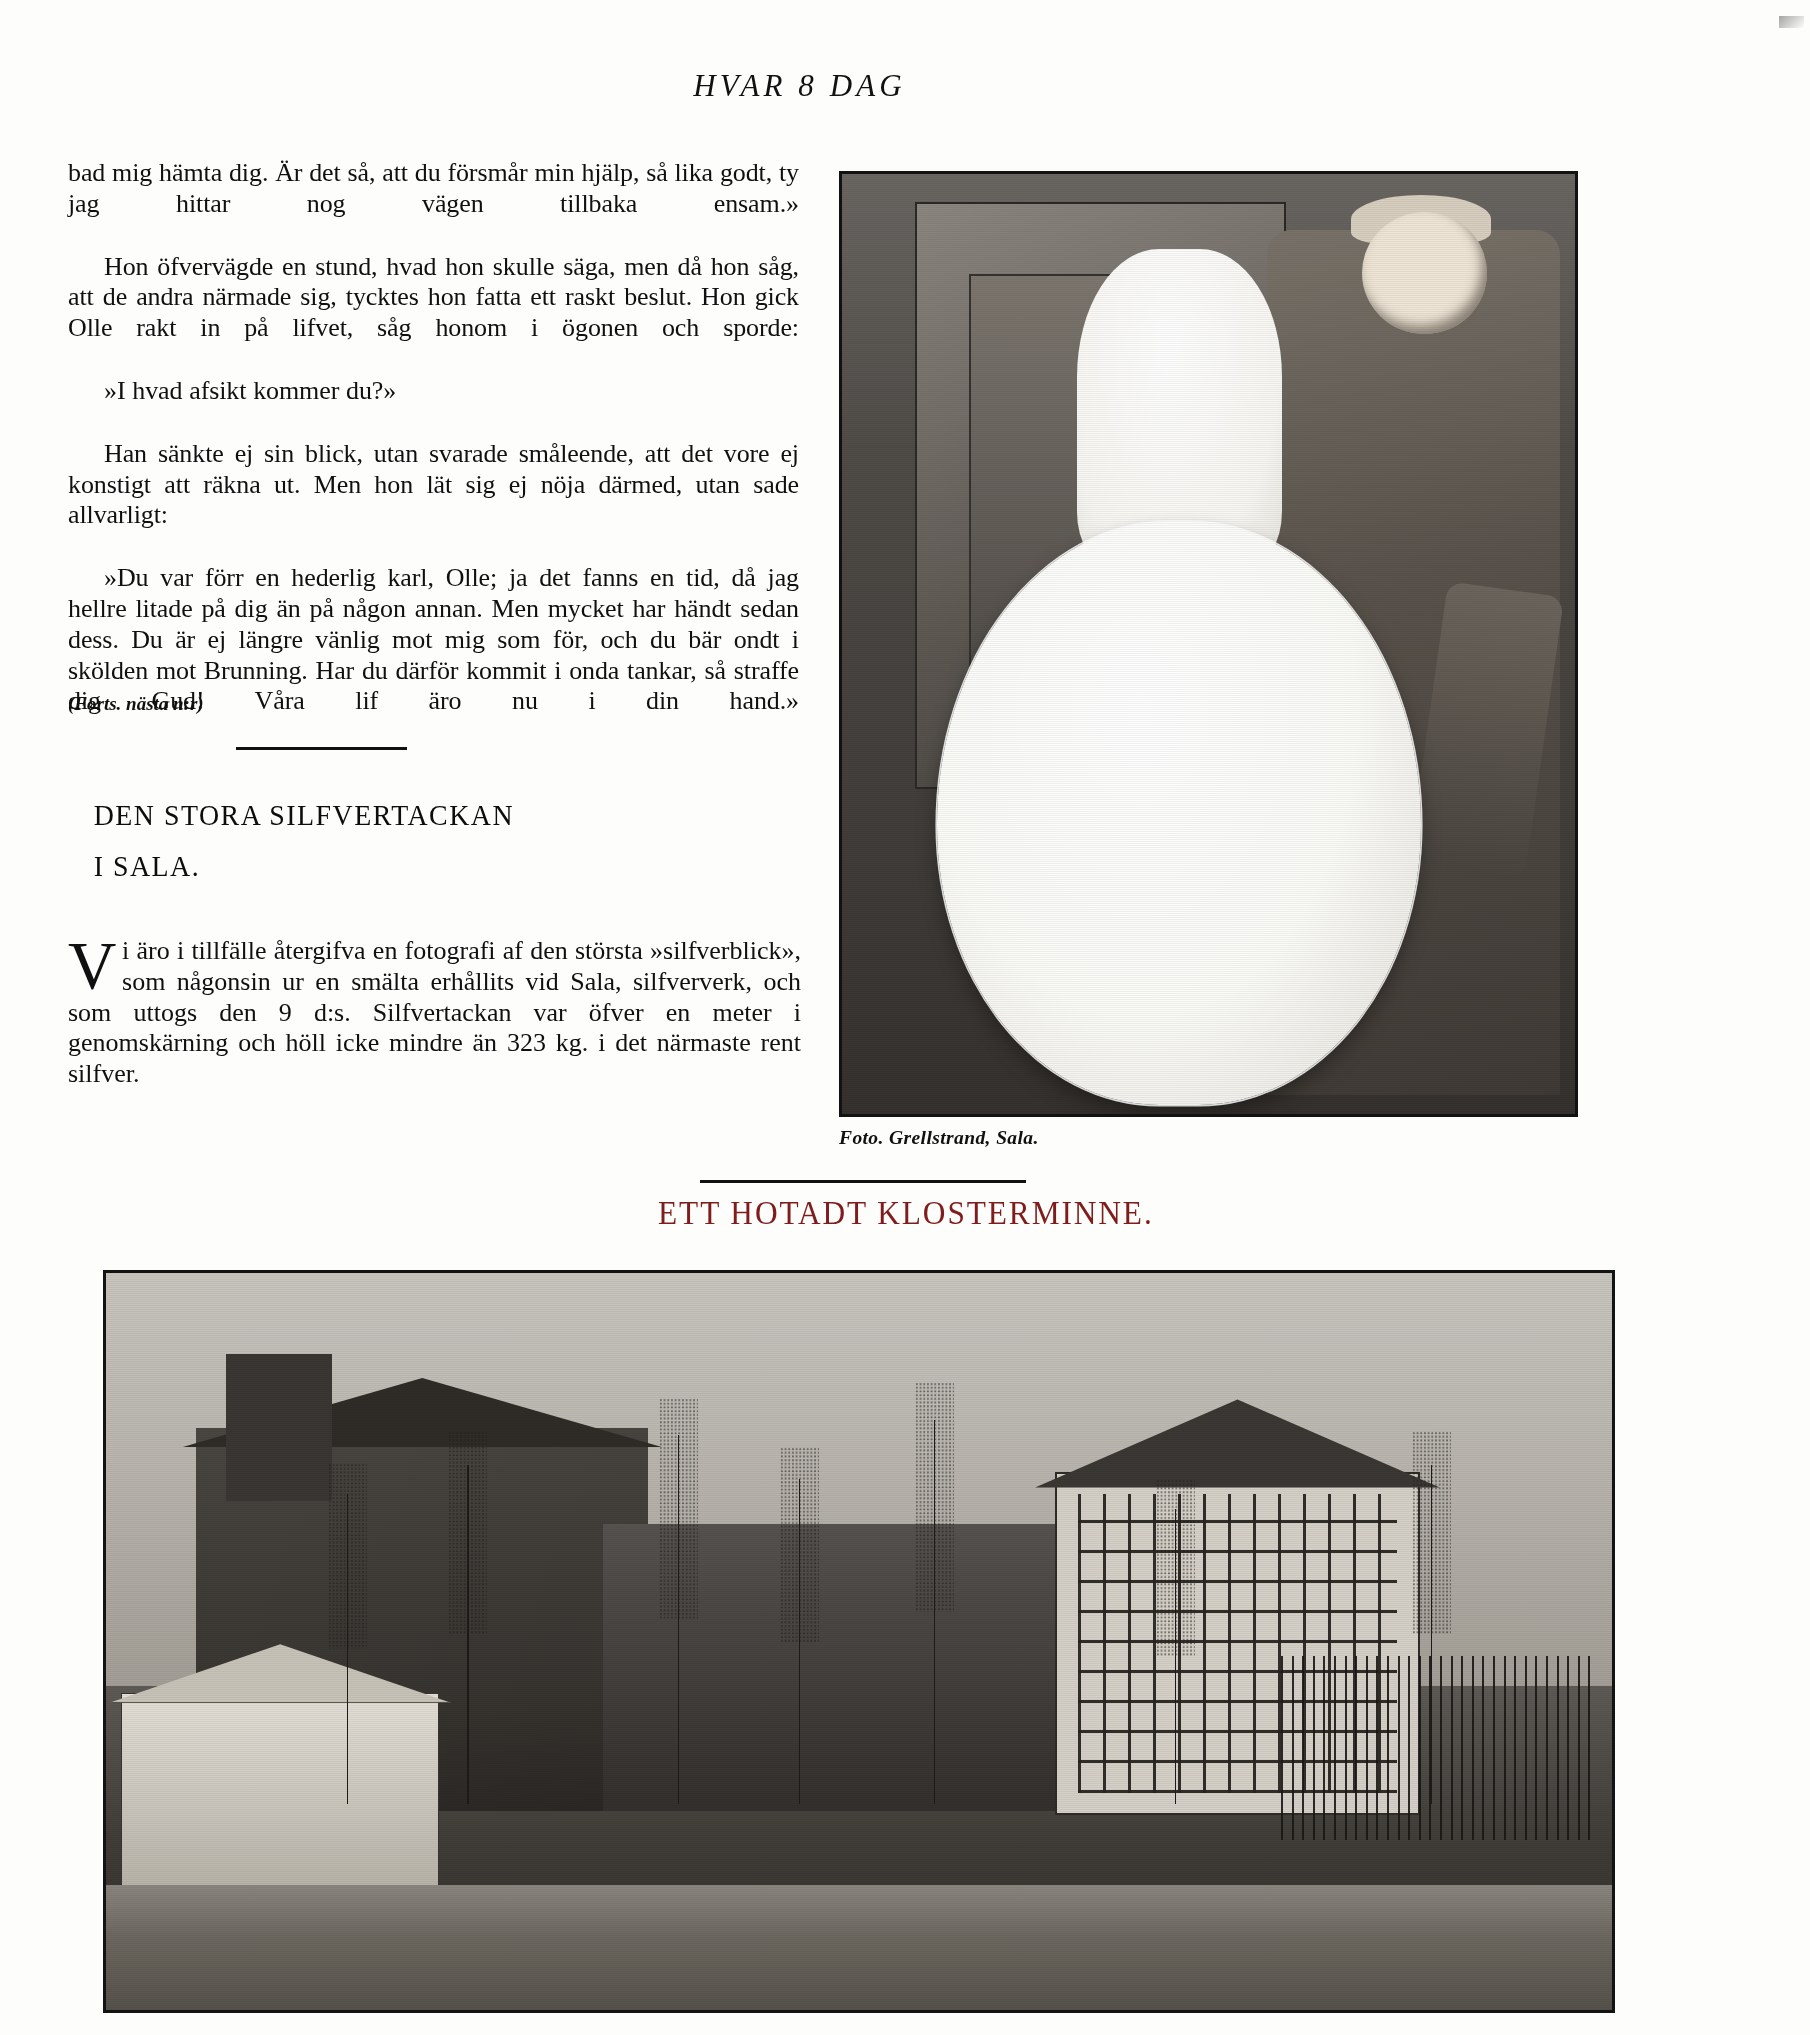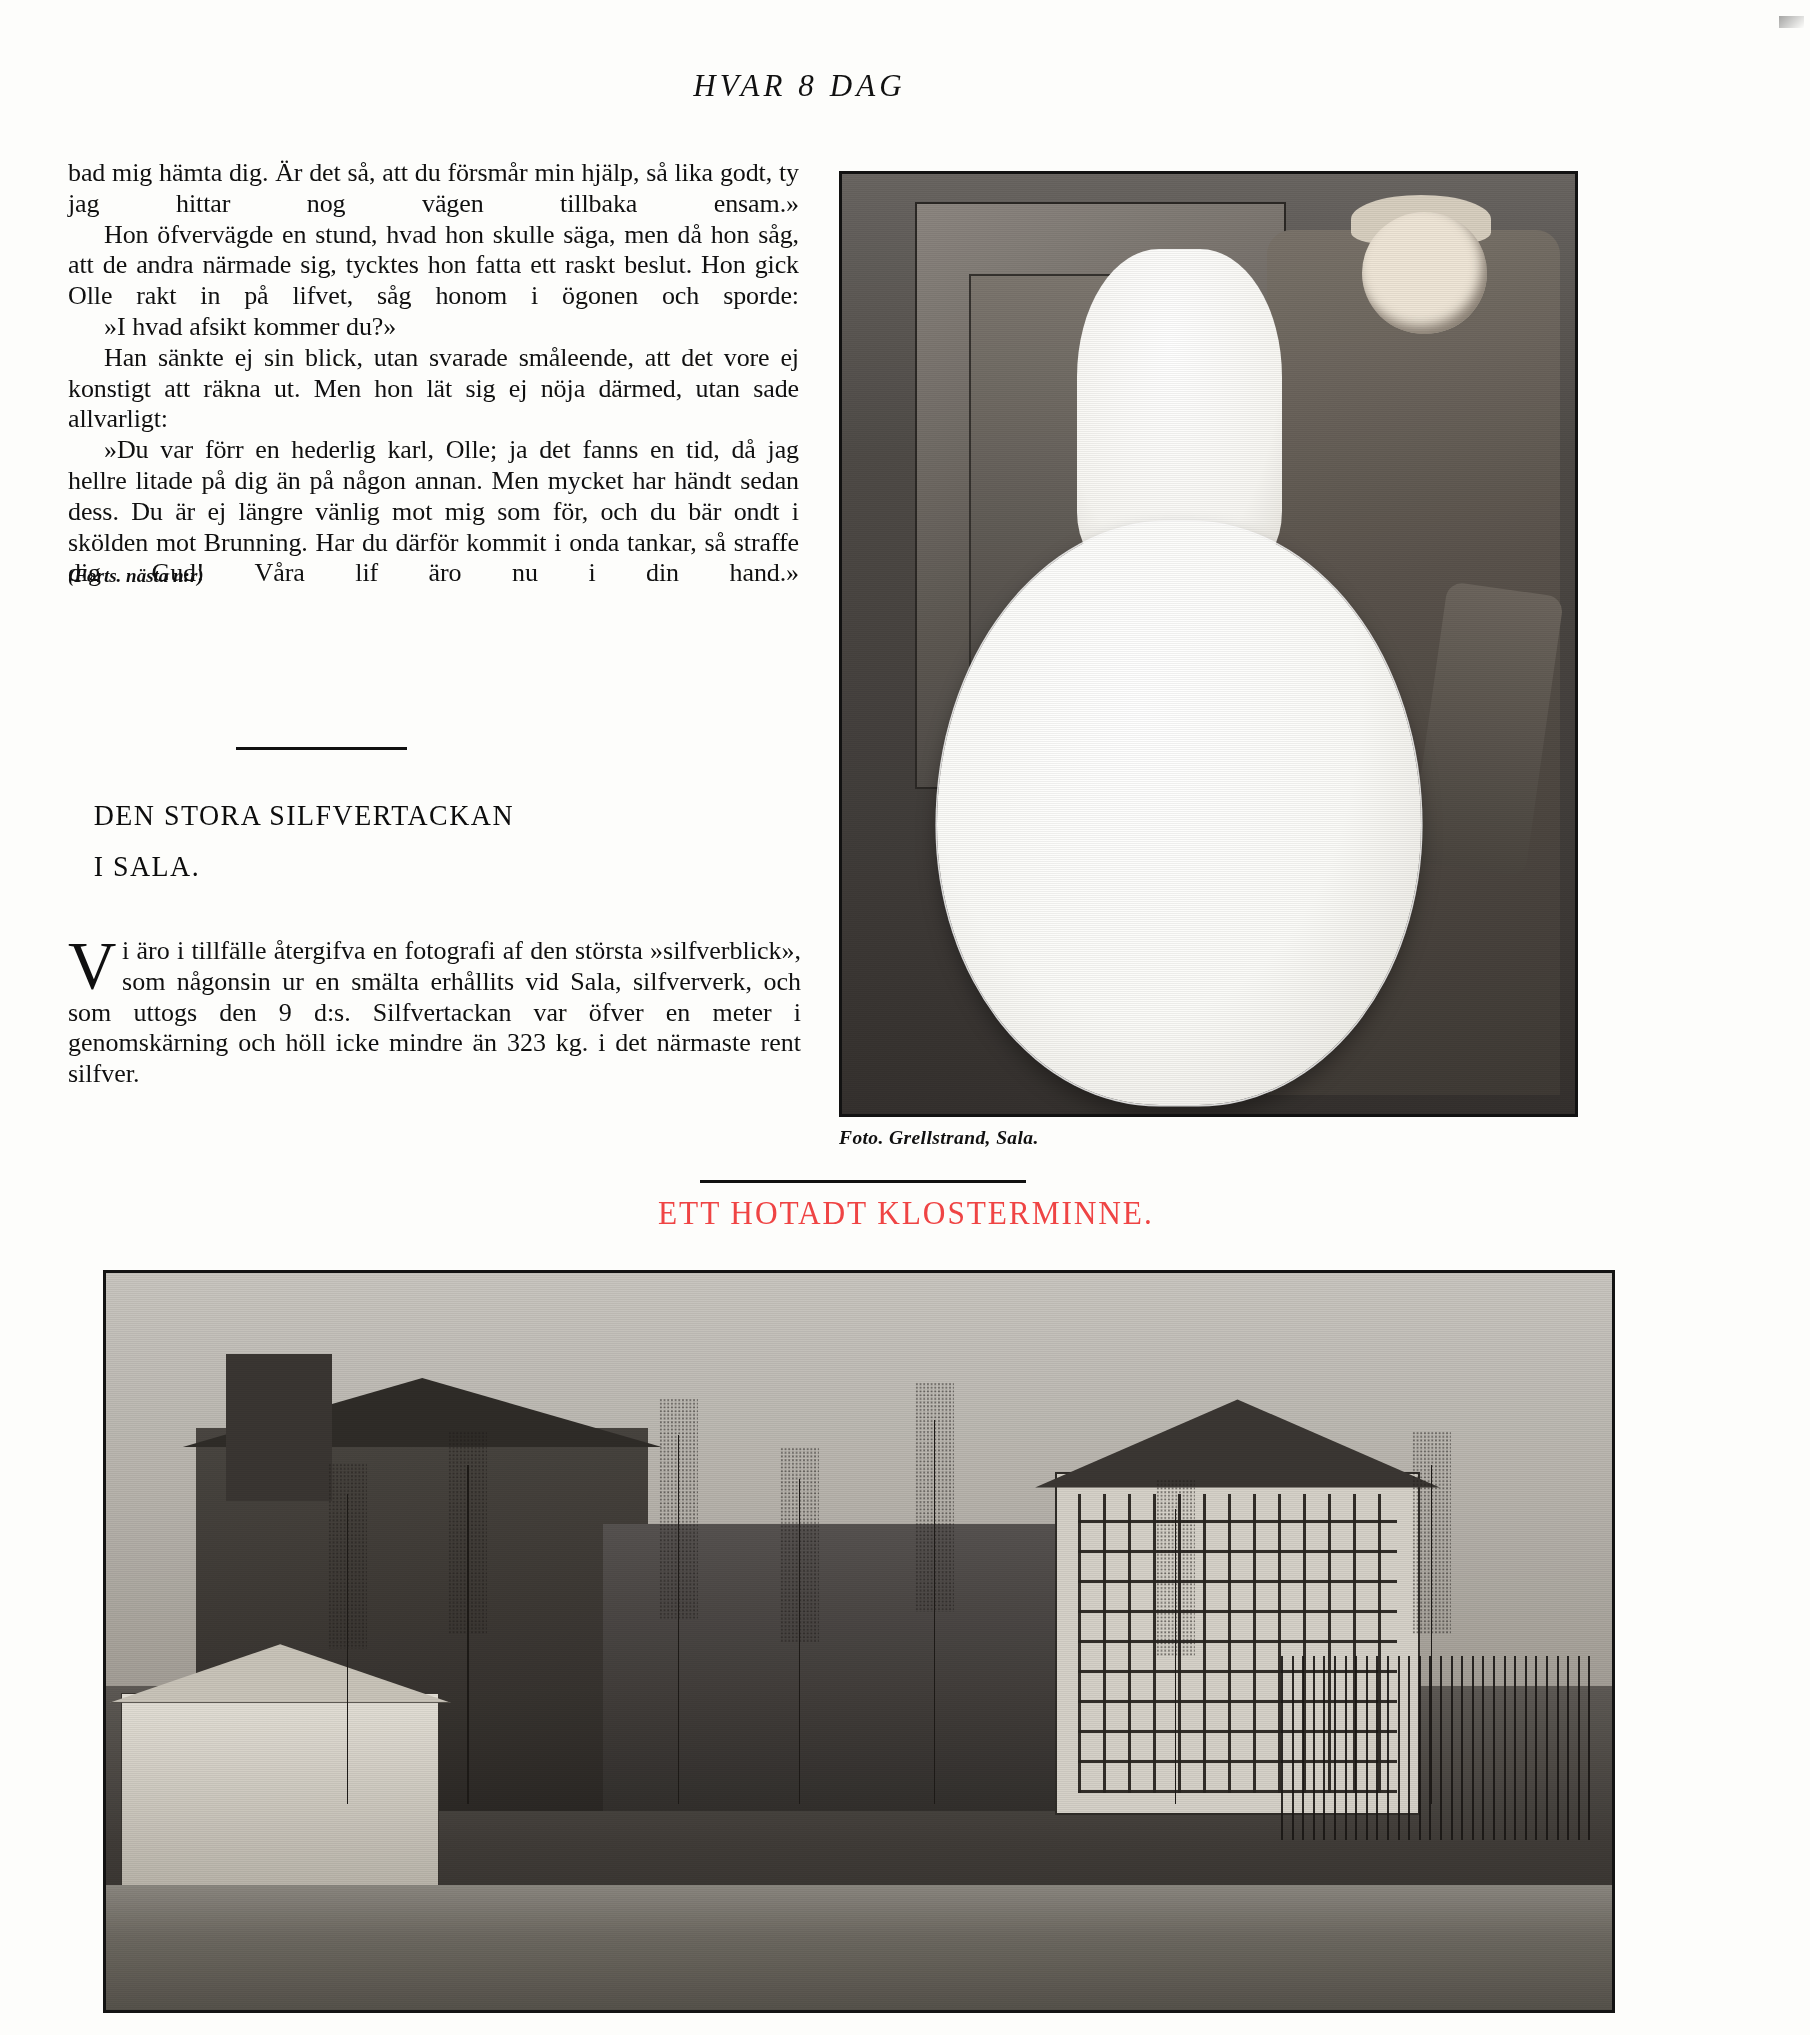--- a/index.html
+++ b/index.html
@@ -46,21 +46,21 @@
   }
   .story-p {
     margin: 0;
     font-size: 26px;
     line-height: 1.185;
     text-align: justify;
     text-align-last: justify;
     letter-spacing: -0.1px;
     word-spacing: 0.4px;
   }
-  .story-p.indent { text-indent: 36px; }
+  .story-p.indent { text-indent: 36px; margin-top: 32px; }
   .story-p.last { text-align-last: left; }
 
   .forts {
     display: block;
     text-align: left;
     font-style: italic;
     font-weight: bold;
     font-size: 19px;
     margin-top: -24.4px;
   }
@@ -223,21 +223,21 @@
 
   
   .cloister-head {
     position: absolute;
     left: 0;
     top: 1195px;
     width: 1811px;
     text-align: center;
     font-size: 33px;
     letter-spacing: 2px;
-    color: #ef4444;
+    color: #7f1d1d;
   }
   .cloister-head span { display:inline-block; transform: scaleX(0.95); }
 
   
   .photo-cloister {
     position: absolute;
     left: 103px;
     top: 1270px;
     width: 1506px;
     height: 737px;

